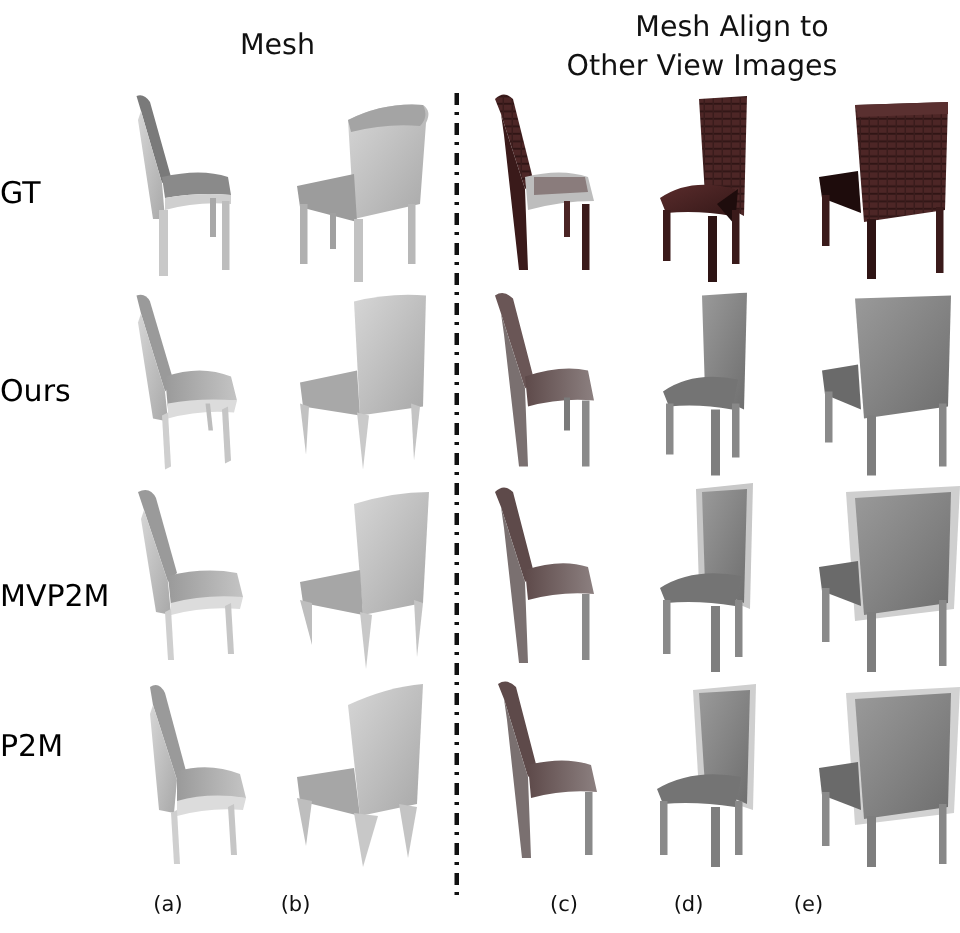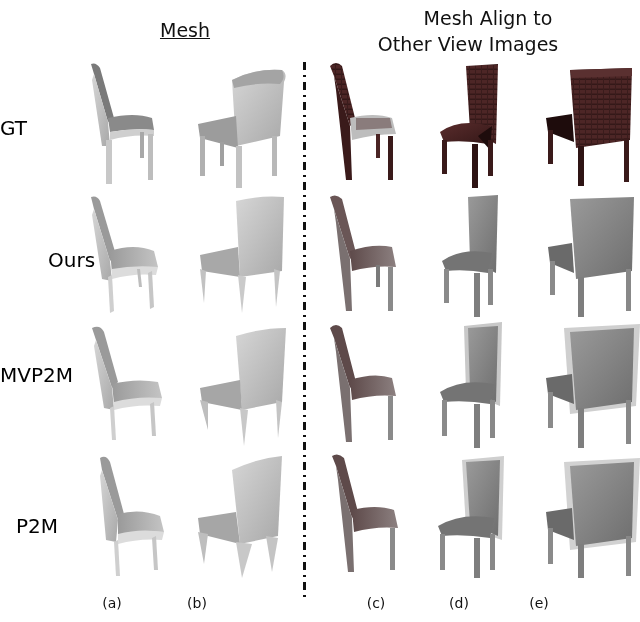--- a/index.html
+++ b/index.html
@@ -9,28 +9,28 @@
   .rowlabel { position: absolute; font-size: 20px; line-height: 24px; color: #000000; text-align: left; }
   .collabel { position: absolute; font-size: 14px; line-height: 18px; color: #111; text-align: center; width: 40px; }
   .divider { position: absolute; left: 303px; top: 62px; width: 3px; height: 538px;
              background: repeating-linear-gradient(to bottom, #111 0 8px, transparent 8px 13px, #111 13px 15px, transparent 15px 20px); }
   .cell { position: absolute; width: 120px; height: 130px; }
   .cell svg { width: 100%; height: 100%; display: block; }
 </style>
 </head>
 <body>
 
-<div class="hdr" style="left:120px; top:18px; width:130px;text-decoration:underline;">Mesh</div>
+<div class="hdr" style="left:120px; top:18px; width:130px;">Mesh</div>
 <div class="hdr" style="left:348px; top:6px; width:280px;">Mesh Align to</div>
 <div class="hdr" style="left:328px; top:32px; width:280px;">Other View Images</div>
 
 <div class="rowlabel" style="left:0px; top:116px; width:90px;">GT</div>
-<div class="rowlabel" style="left:0px; top:248px; width:90px;padding-left:48px;">Ours</div>
-<div class="rowlabel" style="left:0px; top:363px; width:90px;">MVP2M</div>
-<div class="rowlabel" style="left:0px; top:514px; width:90px;padding-left:16px;">P2M</div>
+<div class="rowlabel" style="left:0px; top:248px; width:90px;">Ours</div>
+<div class="rowlabel" style="left:0px; top:385px; width:90px;">MVP2M</div>
+<div class="rowlabel" style="left:0px; top:485px; width:90px;">P2M</div>
 
 <div class="divider"></div>
 
 <div class="collabel" style="left:92px; top:594px;">(a)</div>
 <div class="collabel" style="left:177px; top:594px;">(b)</div>
 <div class="collabel" style="left:356px; top:594px;">(c)</div>
 <div class="collabel" style="left:439px; top:594px;">(d)</div>
 <div class="collabel" style="left:519px; top:594px;">(e)</div>
 
 <svg width="0" height="0" style="position:absolute">

